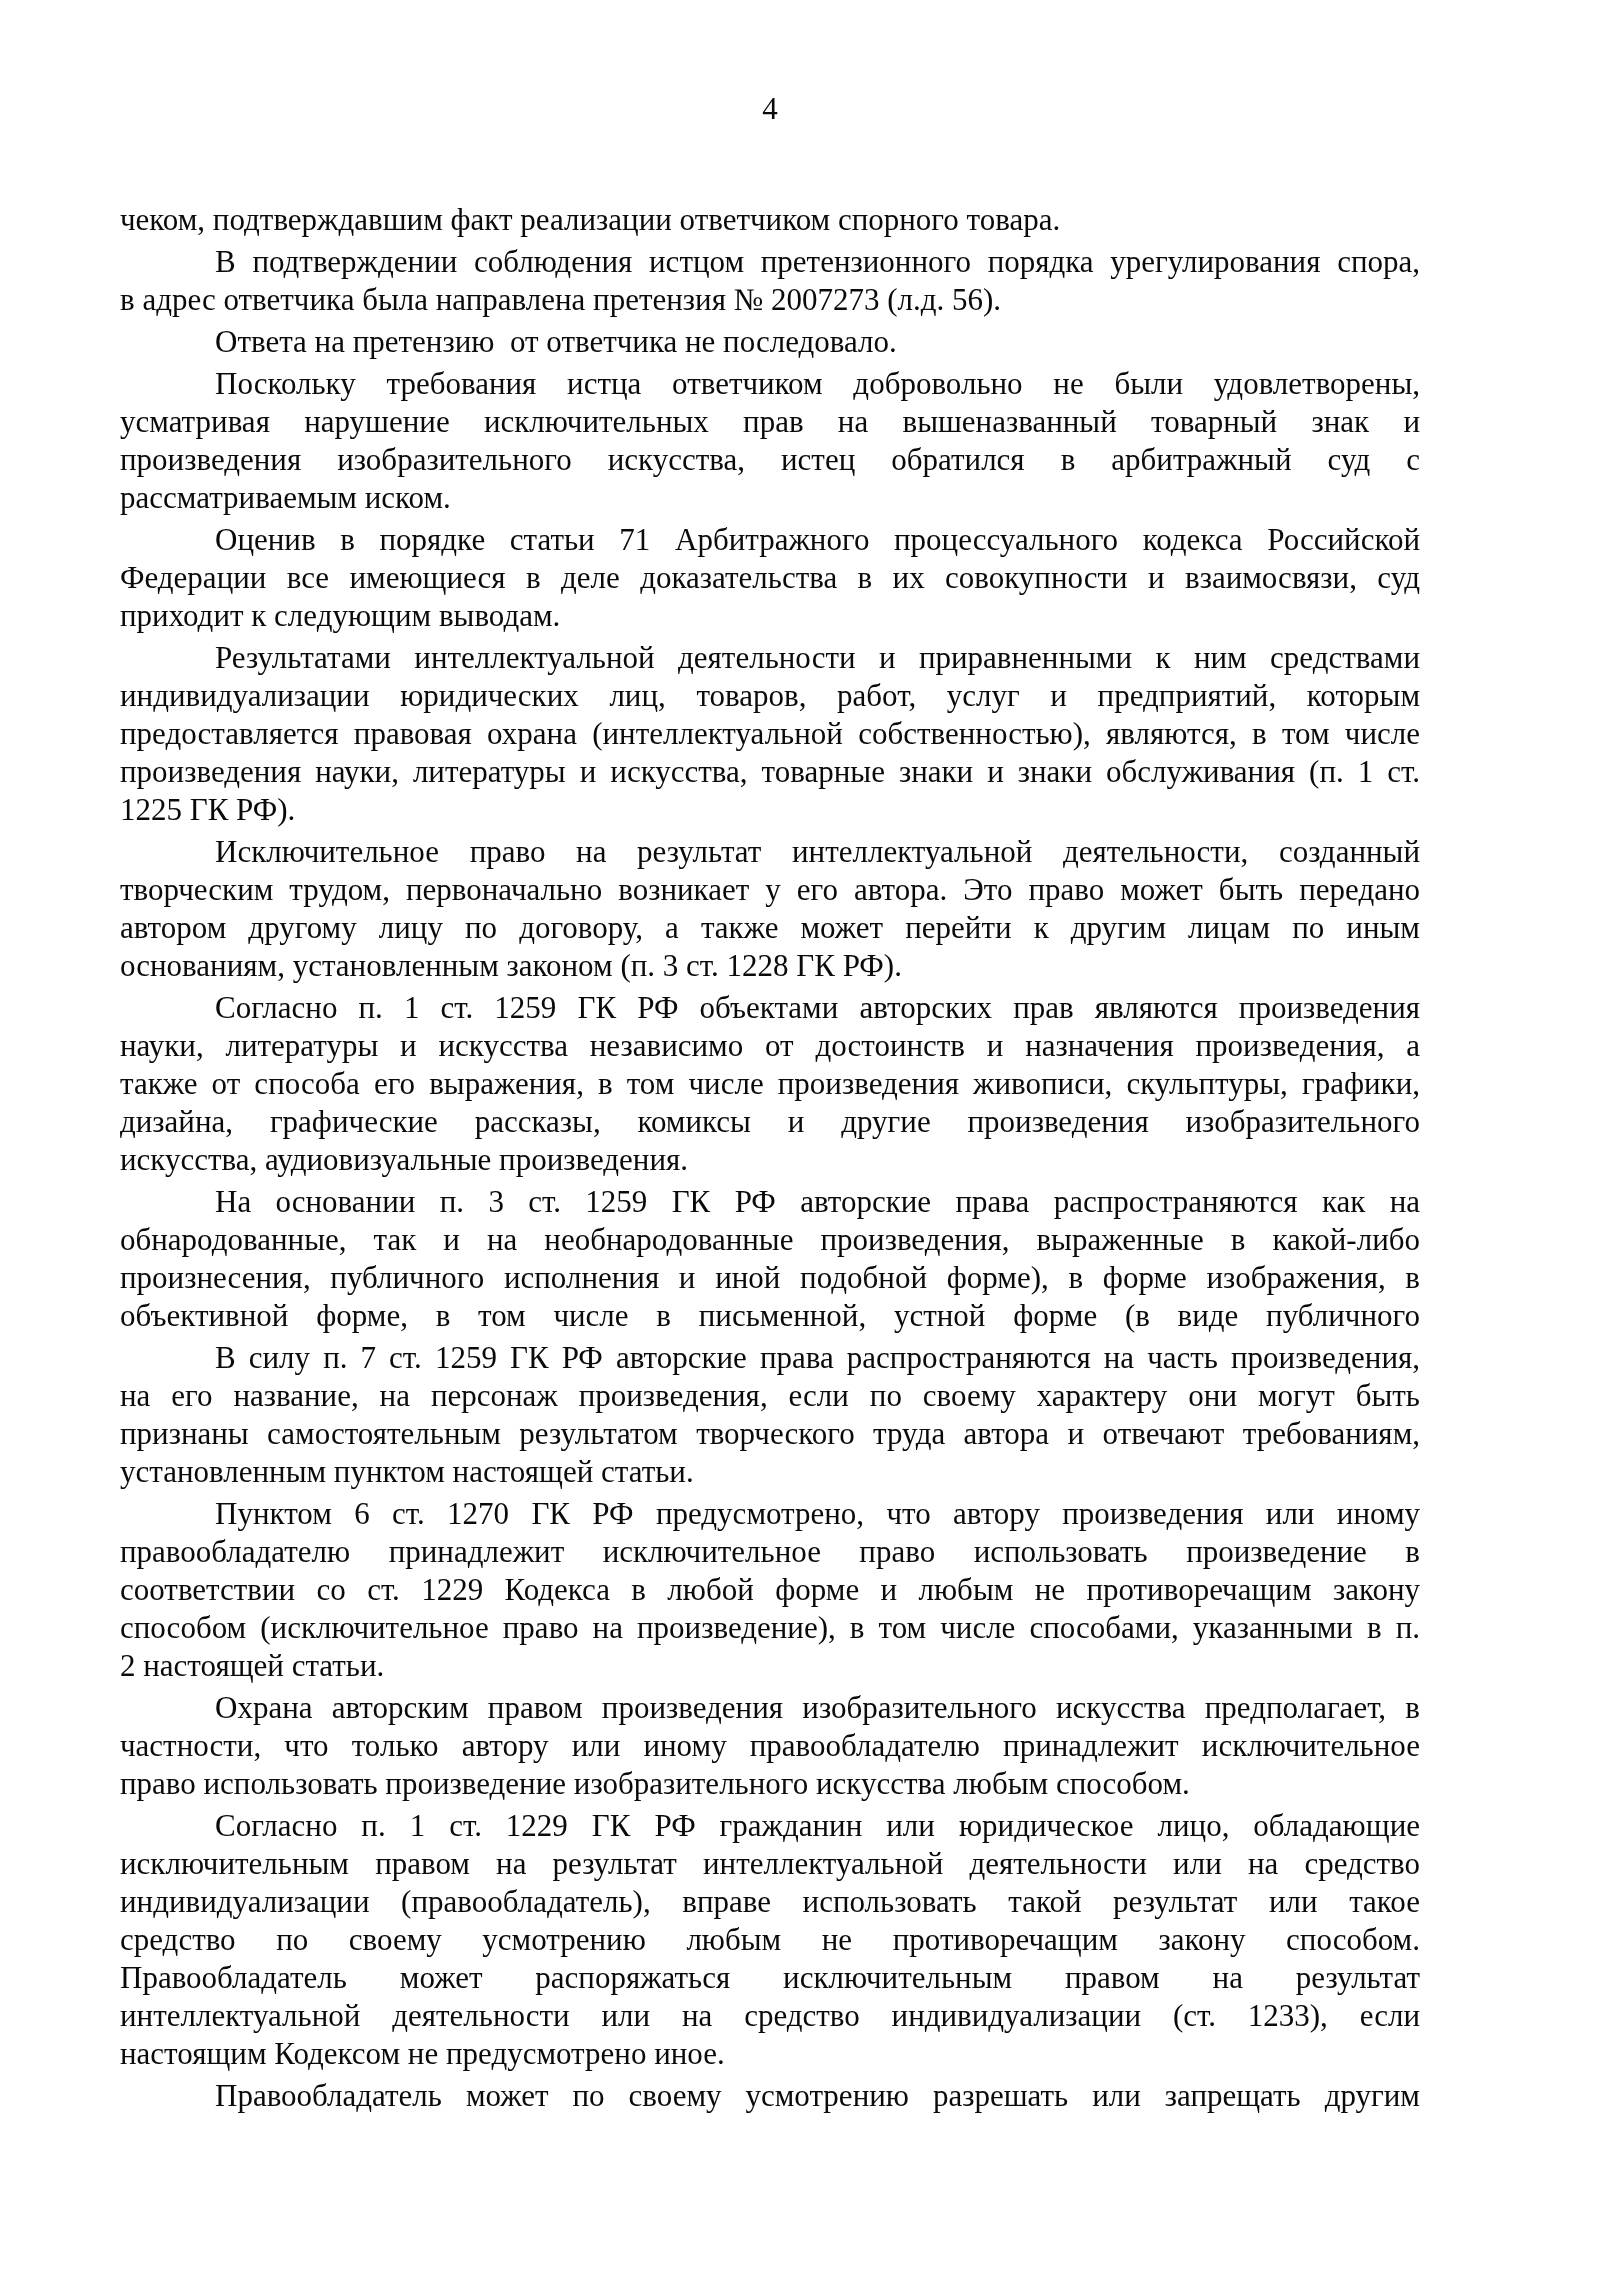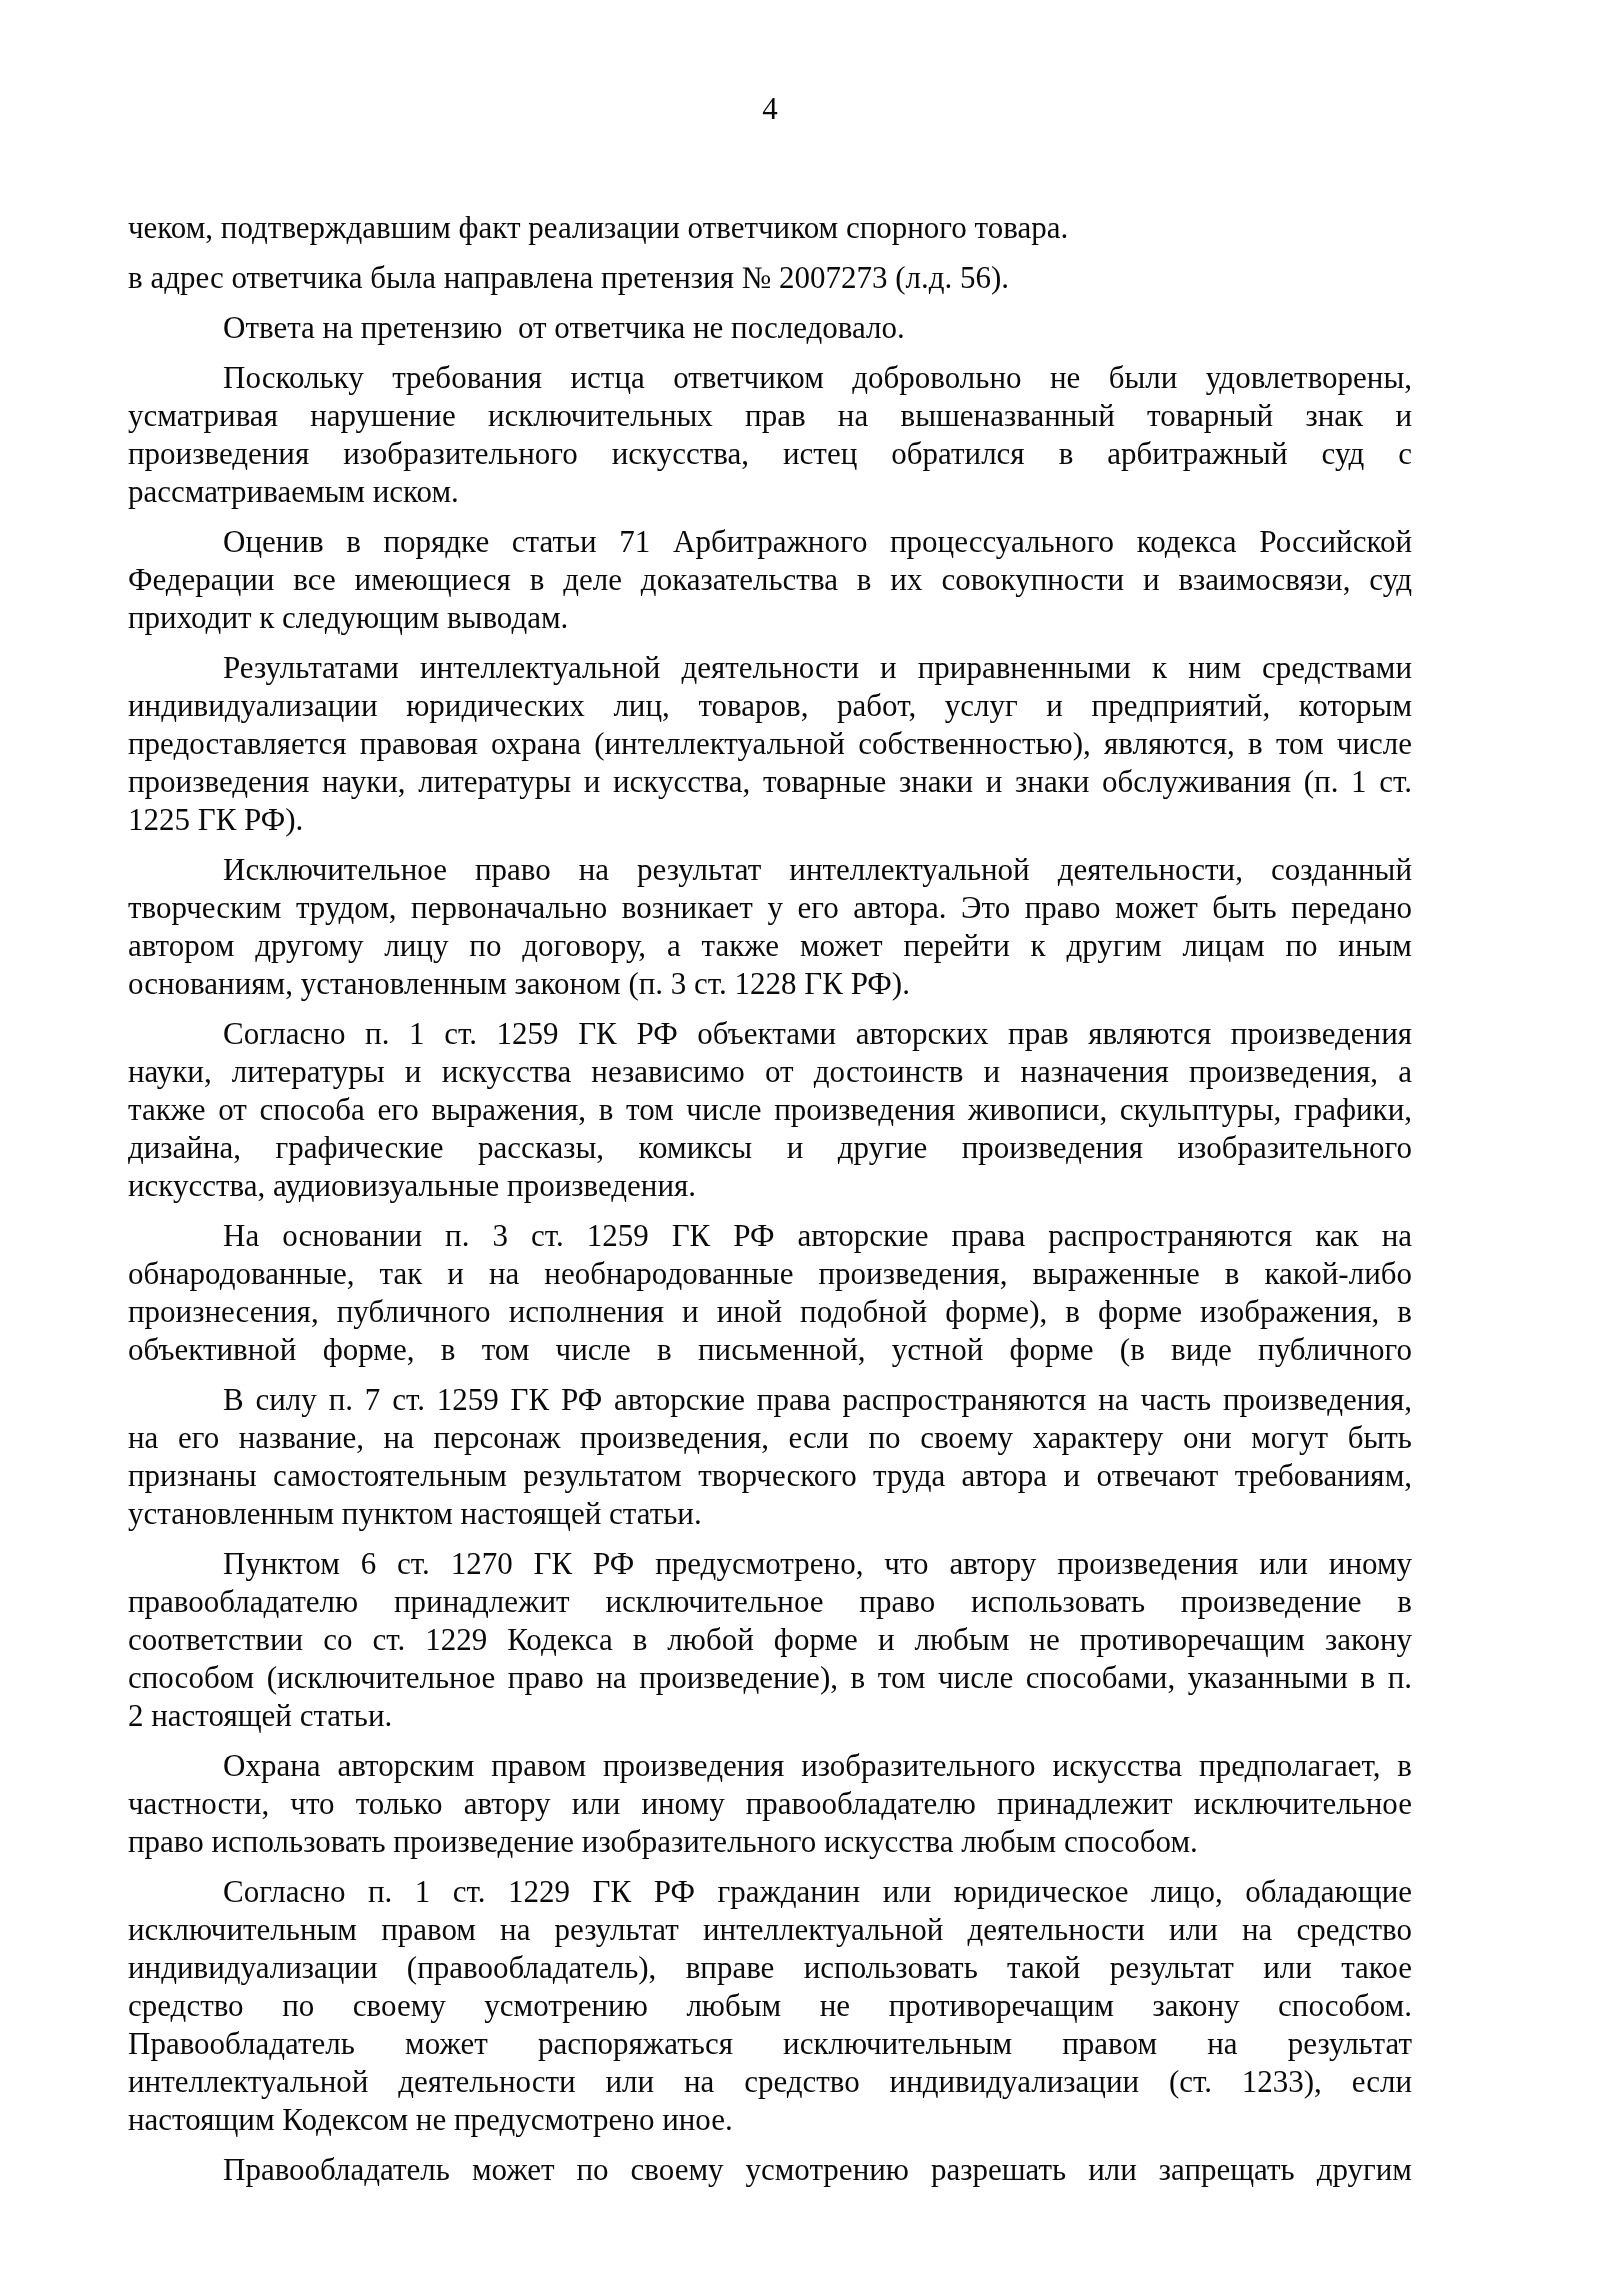--- a/index.html
+++ b/index.html
@@ -25,21 +25,21 @@
     width: 1308px;
     text-align: center;
   }
   .text-block {
     position: absolute;
     top: 197px;
     left: 116px;
     width: 1308px;
   }
   .paragraph {
-    margin: 12px;
+    margin: 4px;
     padding: 0;
   }
   .line {
     white-space: pre-wrap;
     text-align: left;
   }
   .line.just {
     text-align: justify;
     text-align-last: justify;
   }
@@ -50,20 +50,21 @@
 </head>
 <body>
 
 <div class="page">
   <div class="page-number">4</div>
   <div class="text-block" id="text-block">
       <div class="paragraph">
         <div class="line">чеком, подтверждавшим факт реализации ответчиком спорного товара.</div>
       </div>
       <div class="paragraph">
+        <div class="line indent just">В подтверждении соблюдения истцом претензионного порядка урегулирования спора,</div>
         <div class="line">в адрес ответчика была направлена претензия № 2007273 (л.д. 56).</div>
       </div>
       <div class="paragraph">
         <div class="line indent">Ответа на претензию  от ответчика не последовало.</div>
       </div>
       <div class="paragraph">
         <div class="line indent just">Поскольку требования истца ответчиком добровольно не были удовлетворены,</div>
         <div class="line just">усматривая нарушение исключительных прав на вышеназванный товарный знак и</div>
         <div class="line just">произведения изобразительного искусства, истец обратился в арбитражный суд с</div>
         <div class="line">рассматриваемым иском.</div>

